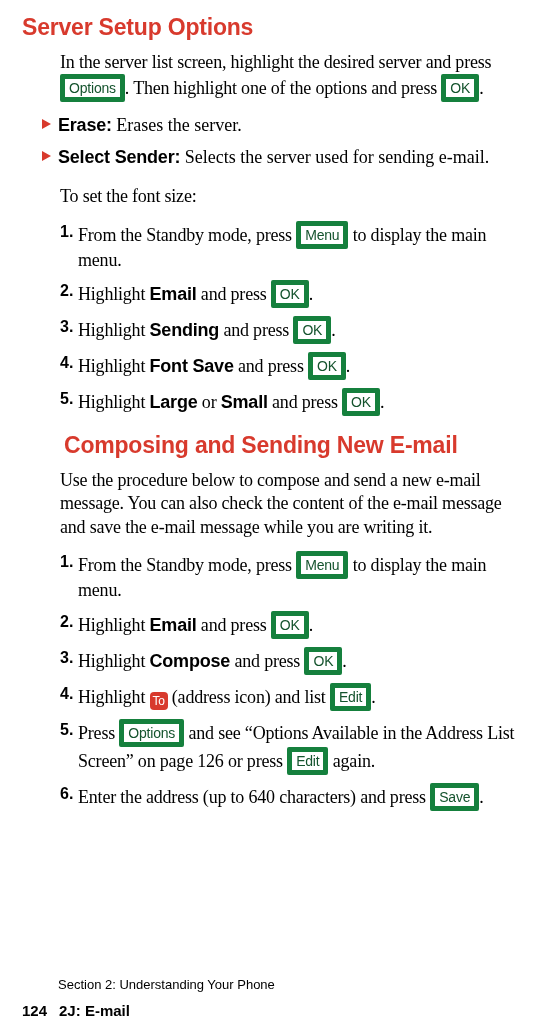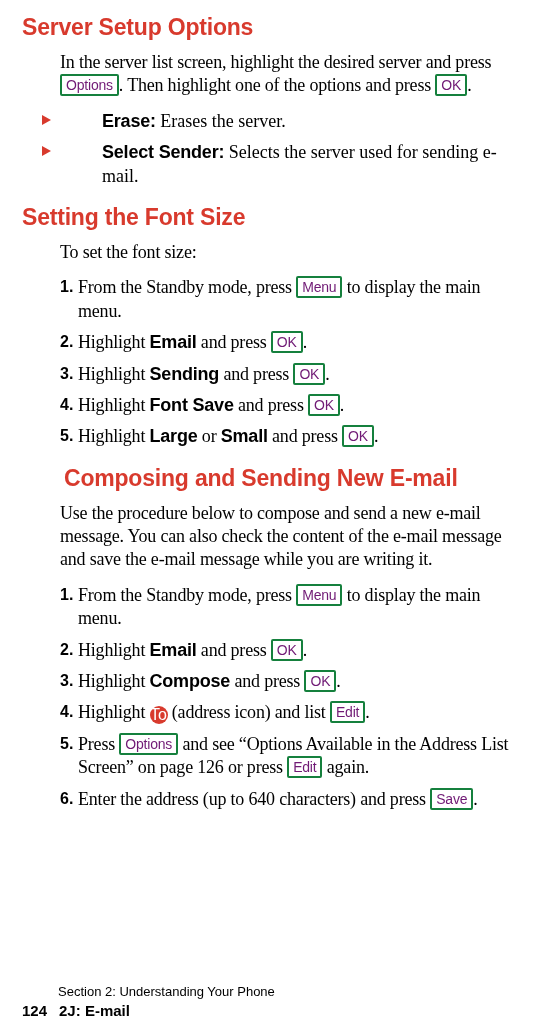--- a/index.html
+++ b/index.html
@@ -34,21 +34,20 @@
   .para {
     margin: 0 0 12px 0;
     font-stretch: condensed;
     letter-spacing: -0.2px;
   }
   .bullet-item {
     display: flex;
     align-items: flex-start;
     margin: 0 0 8px 0;
     font-size: 18px;
-    gap: 44px;
   }
   .bullet-item .tri {
     flex: 0 0 auto;
     margin-top: 4px;
     margin-right: 6px;
   }
   .tri svg { display: block; }
   .bold-sans {
     font-family: "Helvetica Neue", Helvetica, Arial, sans-serif;
     font-weight: 700;
@@ -74,55 +73,55 @@
     flex: 0 0 18px;
     line-height: 22px;
   }
   .ol .li-body {
     flex: 1;
     font-stretch: condensed;
     letter-spacing: -0.2px;
   }
   .keycap {
     display: inline-block;
-    border: 2px solid #15803d;
-    color: #701a75;
+    border: 5px solid #15803d;
+    color: #14532d;
     font-family: "Helvetica Neue", Helvetica, Arial, sans-serif;
     font-stretch: condensed;
     font-size: 14px;
     padding: 0 4px;
     line-height: 18px;
     vertical-align: 1px;
     border-radius: 2px;
     background: #fff;
   }
   .to-icon {
     display: inline-block;
     width: 18px;
     height: 18px;
     background: #d83a2d;
     color: #fff;
     font-family: "Helvetica Neue", Helvetica, Arial, sans-serif;
     font-stretch: condensed;
-    font-size: 16px;
+    font-size: 12px;
     line-height: 18px;
     text-align: center;
-    border-radius: 9px;
+    border-radius: 4px;
     vertical-align: -2px;
   }
   .footer {
     position: absolute;
     bottom: 10px;
     left: 22px;
     font-family: "Helvetica Neue", Helvetica, Arial, sans-serif;
     font-stretch: condensed;
   }
   .footer-line1 {
     font-size: 13px;
-    margin-bottom: 3px;
+    margin-bottom: 10px;
     margin-left: 36px;
   }
   .footer-line2 {
     font-size: 15px;
     font-weight: 700;
   }
   .footer-line2 .pgnum {
     display: inline-block;
     margin-right: 12px;
   }
@@ -152,21 +151,20 @@
           <svg width="10" height="12">
             <polygon points="0,1 9,6 0,11" fill="#d83a2d"></polygon>
           </svg>
         </span>
       <span>
         <span class="bold-sans">Select Sender:</span><span> Selects the server used for sending e-mail.</span>
       </span>
     </div>
   </div>
 
-  <h2 class="sec-title">Setting the Font Size</h2>
   <div class="body-block">
     <p class="para">To set the font size:</p>
     <ol class="ol">
       <li>
         <span class="num">1.</span>
         <span class="li-body">
           <span>From the Standby mode, press </span><span class="keycap">Menu</span><span> to display the main menu.</span>
         </span>
       </li>
       <li>

